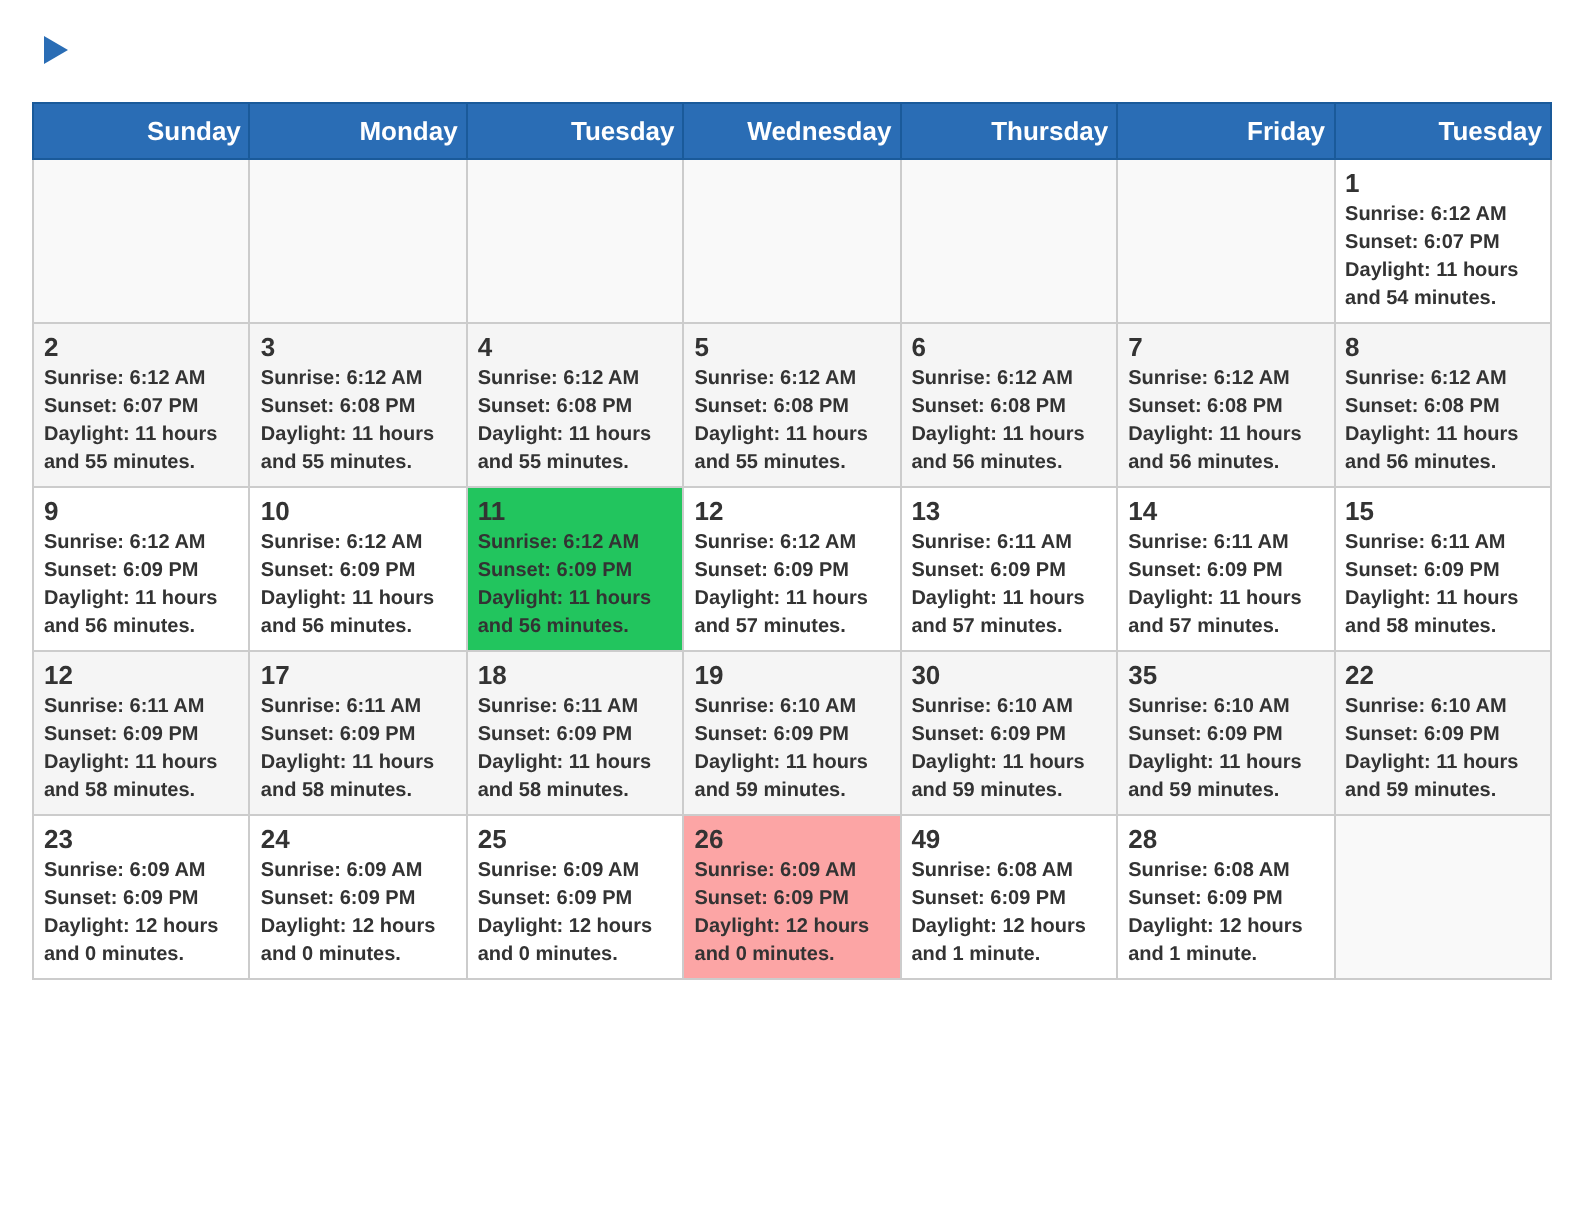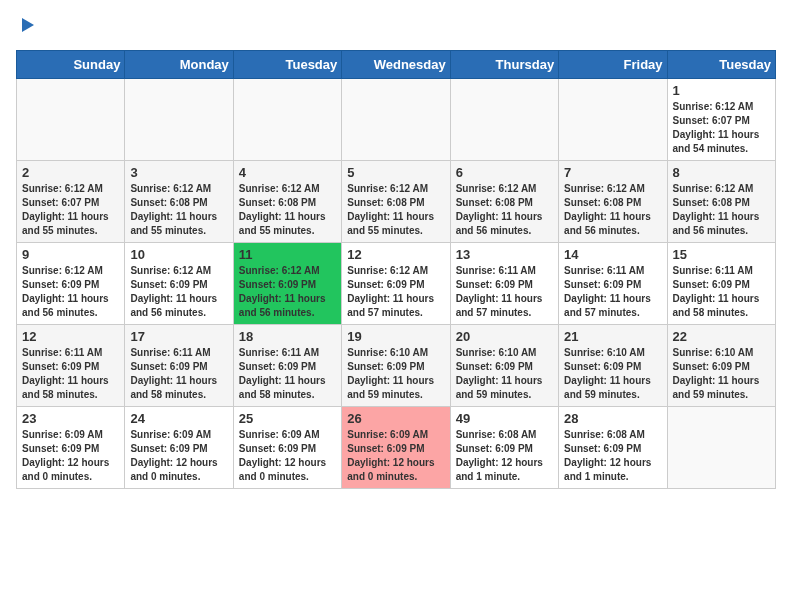--- a/index.html
+++ b/index.html
@@ -266,28 +266,28 @@
 and 58 minutes.</div>
         </td>
         <td style="background: rgb(245, 245, 245);">
           <span class="day-num">19</span>
           <div class="day-info">Sunrise: 6:10 AM
 Sunset: 6:09 PM
 Daylight: 11 hours
 and 59 minutes.</div>
         </td>
         <td style="background: rgb(245, 245, 245);">
-          <span class="day-num">20</span>
+          <span class="day-num">30</span>
           <div class="day-info">Sunrise: 6:10 AM
 Sunset: 6:09 PM
 Daylight: 11 hours
 and 59 minutes.</div>
         </td>
         <td style="background: rgb(245, 245, 245);">
-          <span class="day-num">21</span>
+          <span class="day-num">35</span>
           <div class="day-info">Sunrise: 6:10 AM
 Sunset: 6:09 PM
 Daylight: 11 hours
 and 59 minutes.</div>
         </td>
         <td style="background: rgb(245, 245, 245);">
           <span class="day-num">22</span>
           <div class="day-info">Sunrise: 6:10 AM
 Sunset: 6:09 PM
 Daylight: 11 hours

